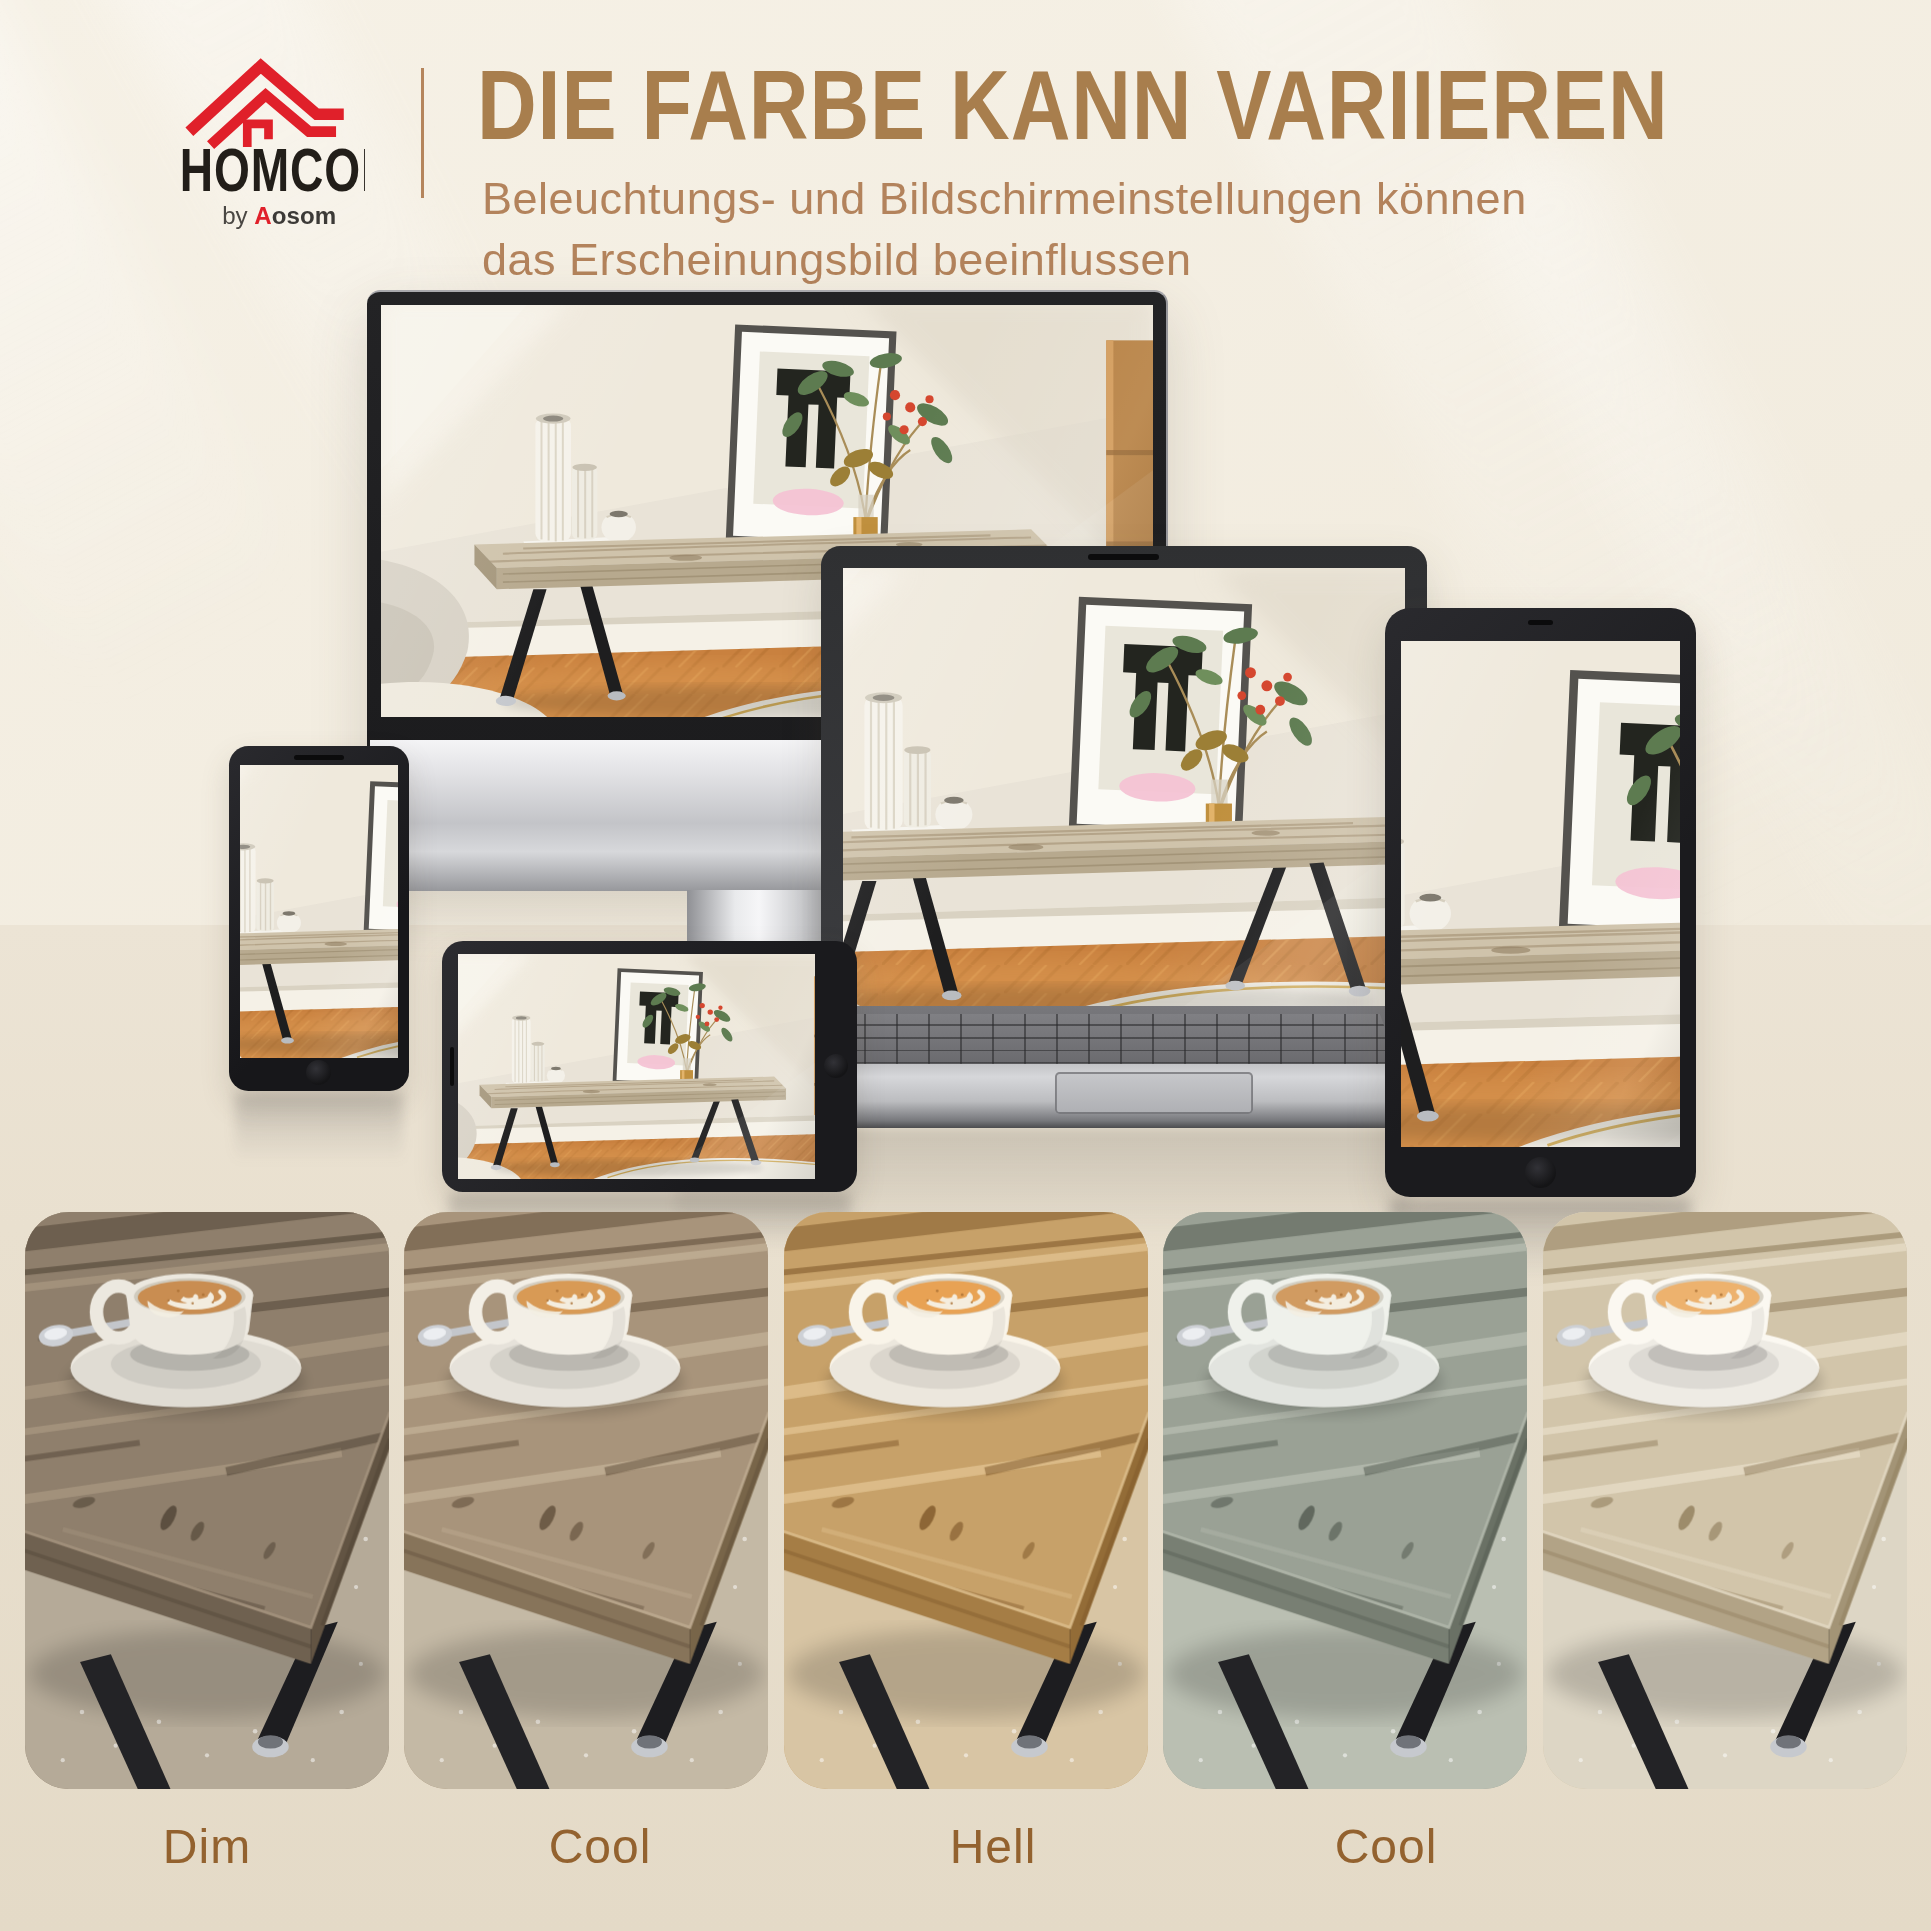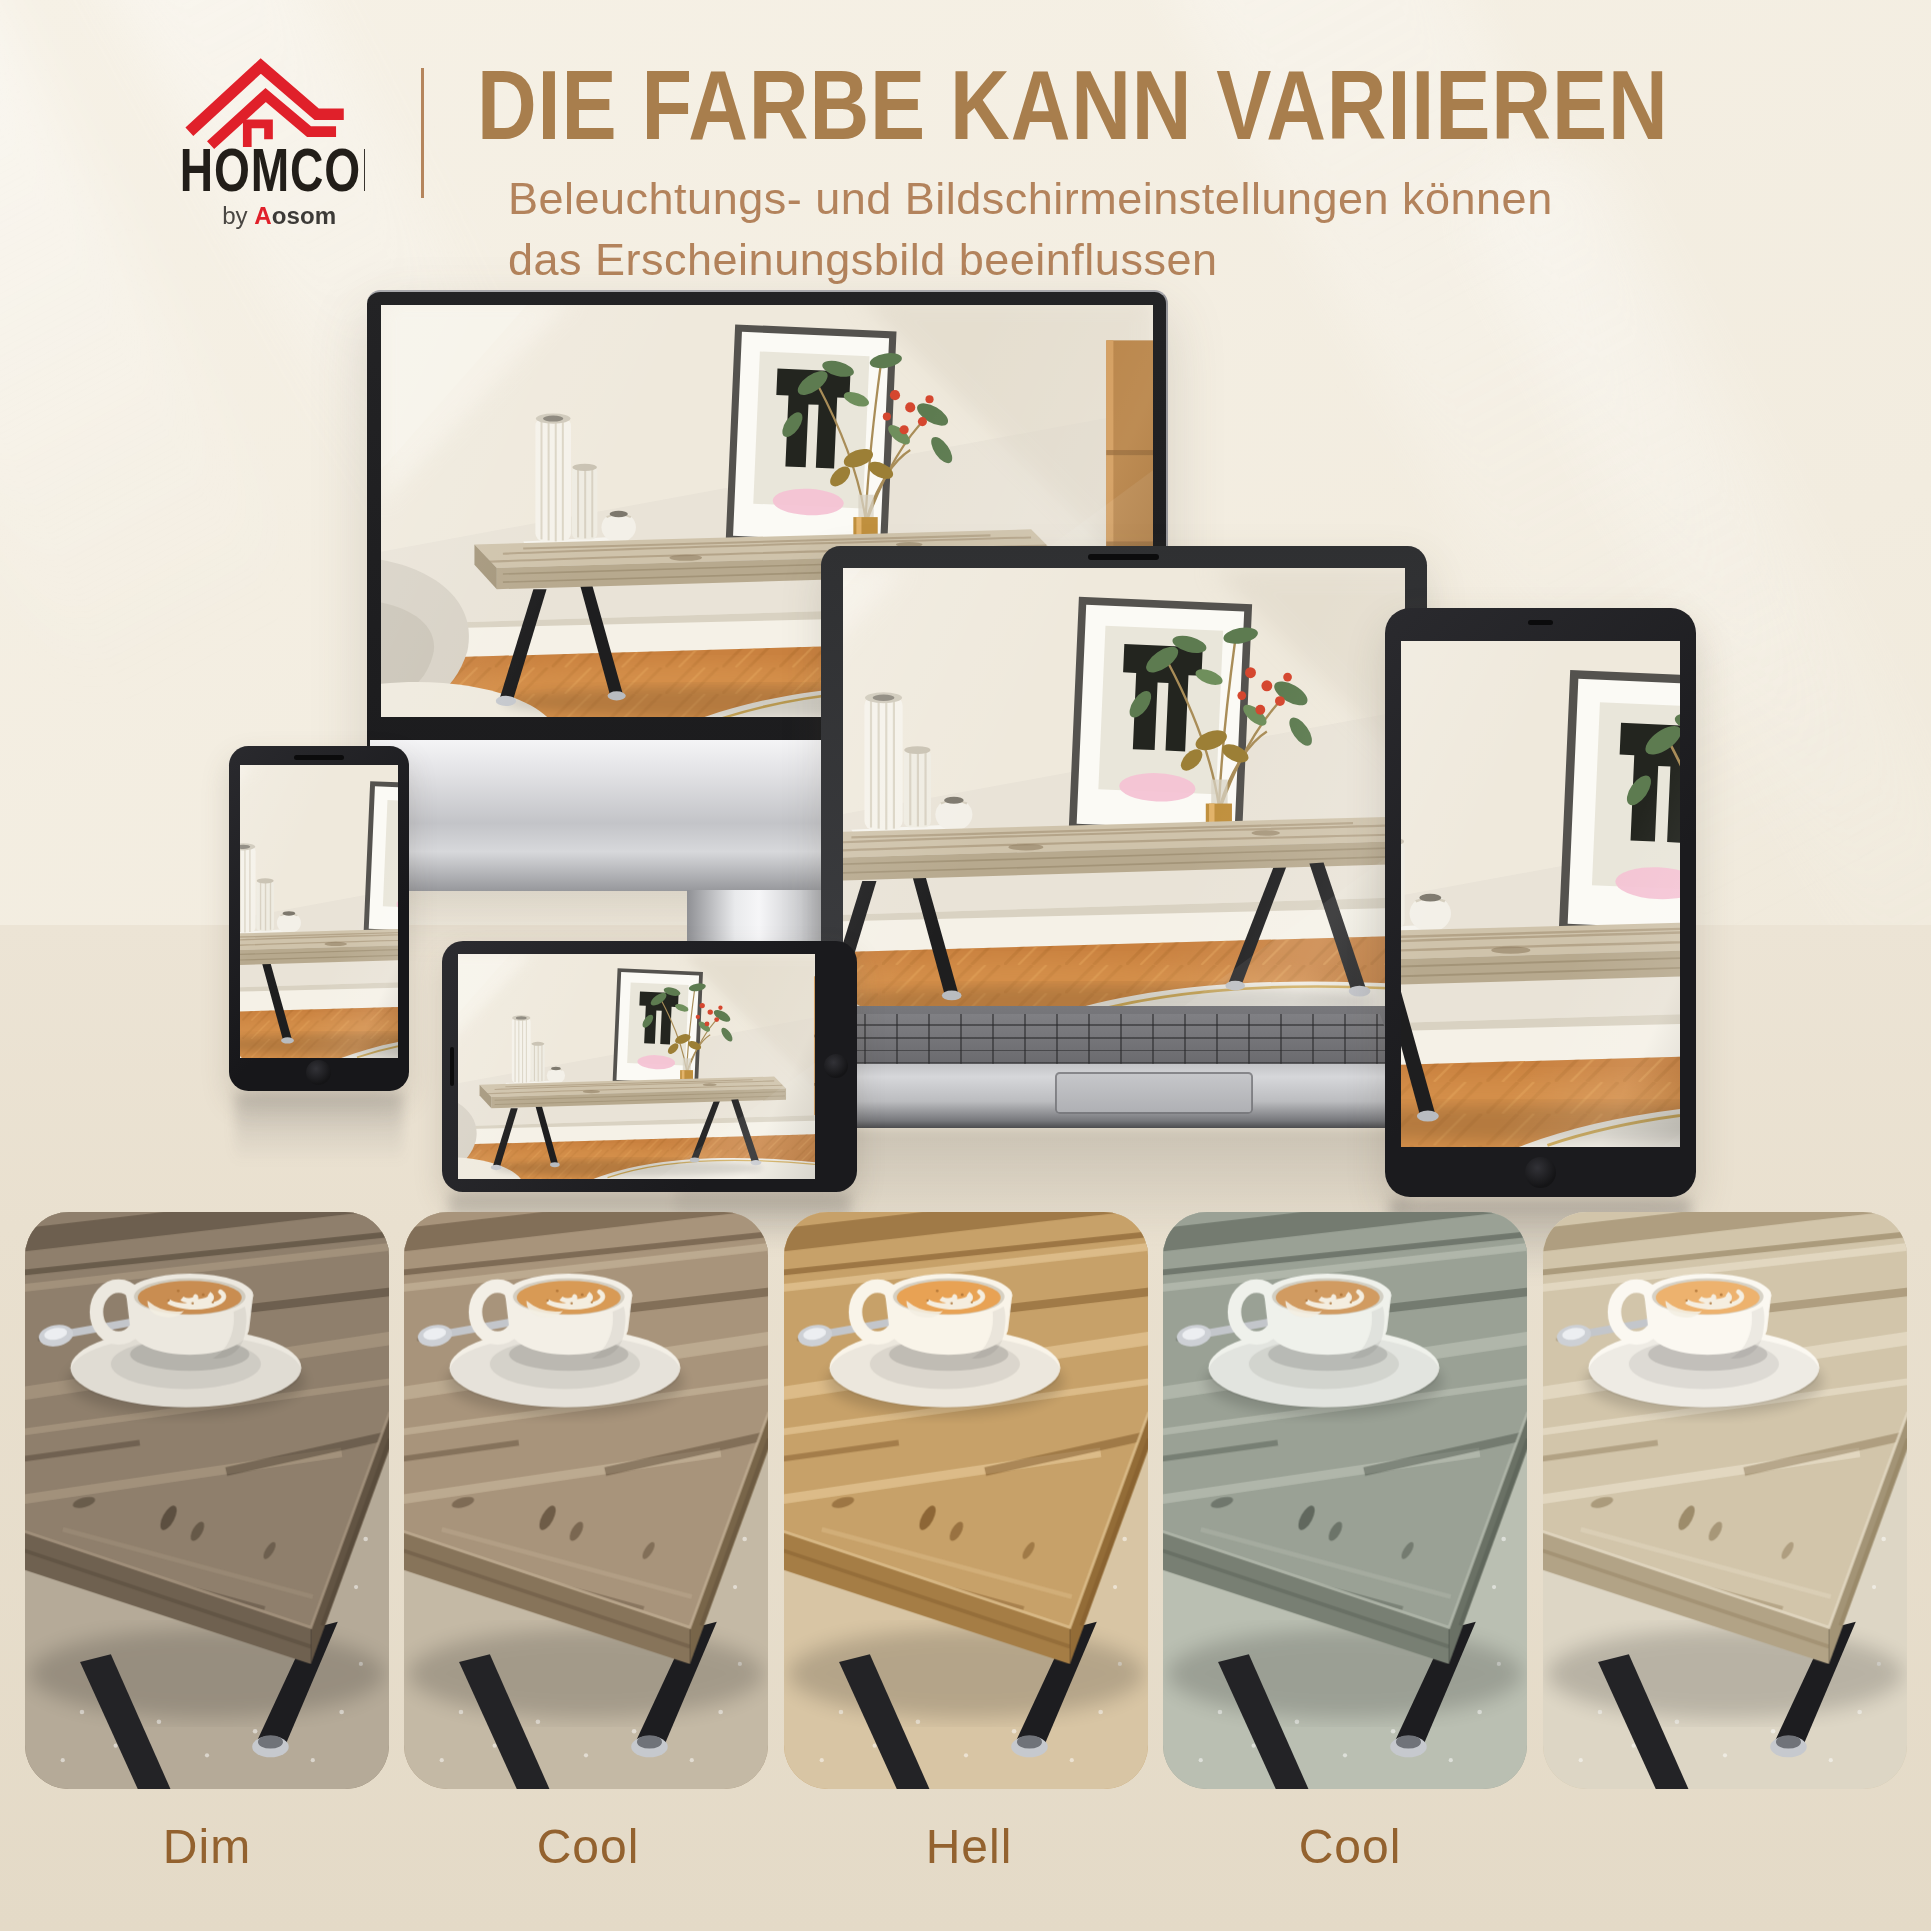--- a/index.html
+++ b/index.html
@@ -18,21 +18,21 @@
   .bg-floor{position:absolute;left:0;top:925px;width:1931px;height:1006px;
         background:linear-gradient(#ece4d5 0%,#e9e0cf 30%,#e4dac7 100%);}
   .refl{position:absolute;filter:blur(5.8px);}
 
   
   .logo{position:absolute;left:172px;top:39px;width:193px;height:193px;}
   .divider{position:absolute;left:421px;top:68px;width:2.9px;height:130px;background:var(--divider,#b5855c);}
   .headline{position:absolute;left:477px;top:62px;font-size:94px;line-height:83px;font-weight:800;
         letter-spacing:1px;color:var(--heading,#a87e4d);transform:scale(.88,1.04);transform-origin:left top;white-space:nowrap;}
   .subtitle{position:absolute;left:482px;top:168px;font-size:45px;line-height:61px;font-weight:400;
-        letter-spacing:0.5px;color:var(--subtitle,#b3835c);margin-left:26px;}
+        letter-spacing:0.5px;color:var(--subtitle,#b3835c);}
 
   
   .device{position:absolute;}
   .glare{position:absolute;inset:0;pointer-events:none;
         background:linear-gradient(115deg,rgba(255,255,255,.16) 0%,rgba(255,255,255,0) 34%,rgba(255,255,255,0) 62%,rgba(255,255,255,.10) 84%,rgba(20,20,22,.12) 100%);}
 
   
   .monitor-head{position:absolute;left:367px;top:290px;width:801px;height:601px;border-radius:13.5px;
         background:linear-gradient(#232325,#1a1a1c);border-top:2.9px solid #a9a9ad;border-right:2.9px solid #97979b;
         box-shadow:0 23px 58px rgba(90,80,60,.18);}
@@ -76,21 +76,21 @@
 
   
   .phone-l{position:absolute;left:442px;top:941px;width:415px;height:251px;border-radius:21px;
         background:linear-gradient(115deg,#2c2c30,#1a1a1d 70%);box-shadow:0 13.5px 29px rgba(90,80,60,.18);}
   .phone-l-photo{position:absolute;left:16.4px;top:12.6px;right:42px;bottom:12.6px;overflow:hidden;background:#e9e3d7;}
 
   
   .swatches{position:absolute;left:25px;top:1212px;display:flex;gap:15.4px;}
   .swatch{width:364px;height:577px;border-radius:44px;overflow:hidden;position:relative;background:var(--wood);}
   .swatch svg{display:block;width:100%;height:100%;}
-  .labels{position:absolute;left:25px;top:1819px;display:flex;gap:17px;}
+  .labels{position:absolute;left:25px;top:1819px;display:flex;gap:29px;}
   .label-cell{width:364px;text-align:center;font-size:48px;letter-spacing:1px;color:var(--label,#93622f);font-weight:400;}
 
   .art-fill{width:100%;height:100%;}
 </style>
 </head>
 <body>
 
 <div class="stage" style="--heading: #a87e4d; --subtitle: #b3835c; --label: #93622f; --divider: #b5855c; --logo_red: #e0202a; --logo_dark: #221e19; --bg_wall: #f2ecdf; --bg_floor: #e9e0cf;">
 
   <svg width="0" height="0" style="position:absolute" aria-hidden="true">

